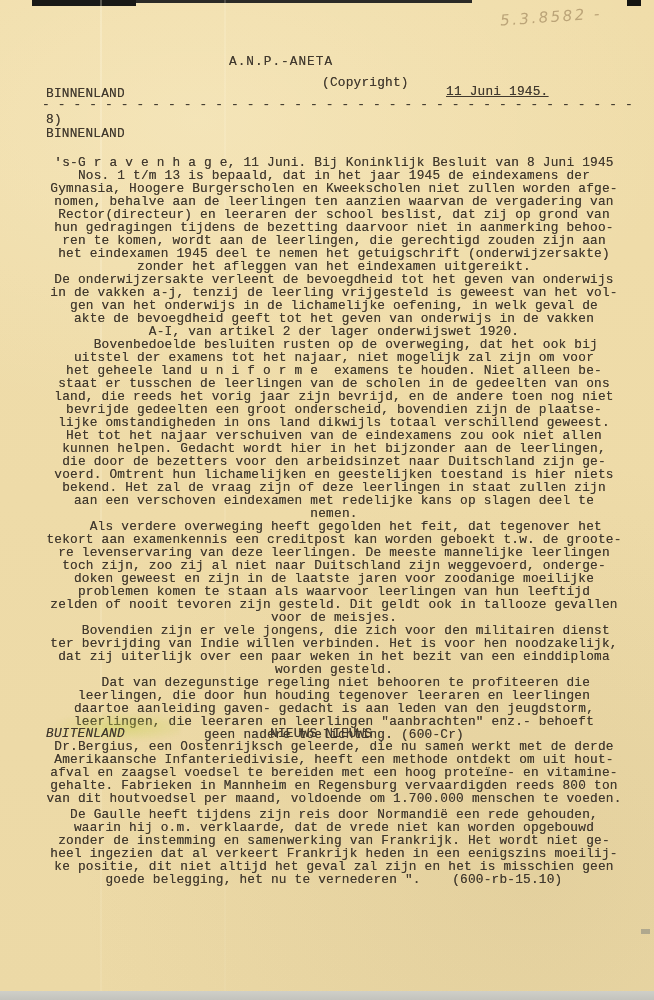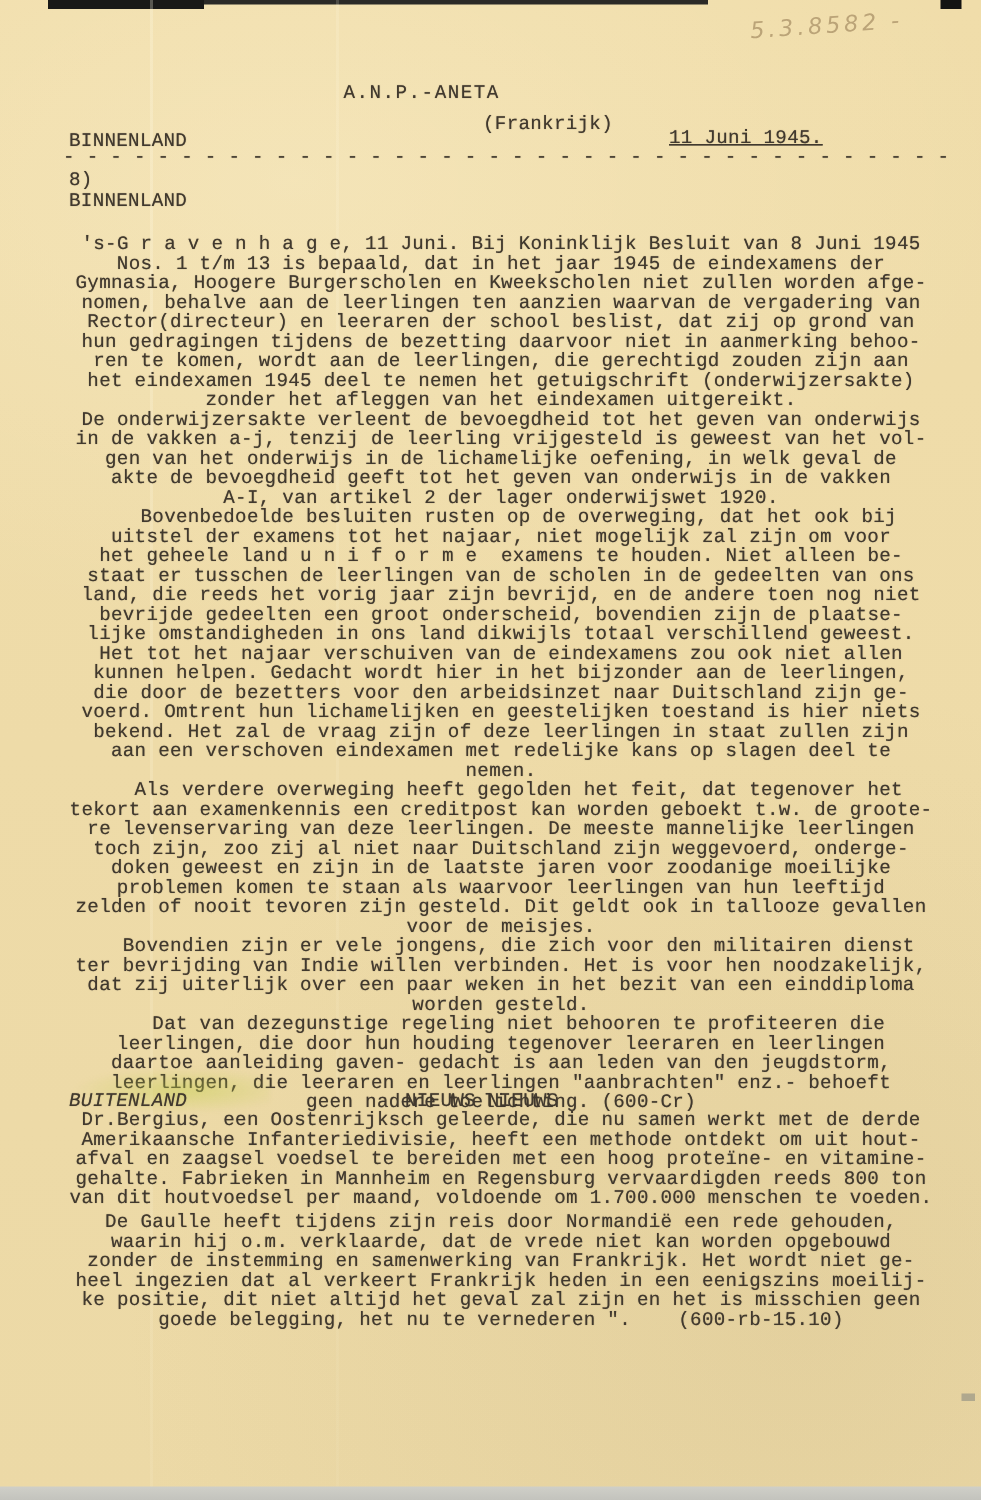--- a/index.html
+++ b/index.html
@@ -63,21 +63,21 @@
   <div class="artifact" style="left:136px; top:0; width:336px; height:3px; background:#2b2a27;"></div>
   <div class="artifact" style="left:627px; top:0; width:14px; height:6px; background:#14141২;background:#141412;"></div>
   <div class="artifact" style="left:641px; top:929px; width:9px; height:5px; background:#8c8c82; opacity:.6;"></div>
 
   <div class="crease-v" style="left:100px;"></div>
   <div class="crease-v" style="left:224px; opacity:.6;"></div>
 
   <div class="pencil" style="left:500px; top:8px;">5.3.8582 -</div>
 
   <div class="type" style="left:229px; top:55px; letter-spacing:1px;">A.N.P.-ANETA</div>
-  <div class="type" style="left:322px; top:76px;">(Frankrijk)</div>
+  <div class="type" style="left:322px; top:76px;">(Copyright)</div>
   <div class="type" style="left:46px; top:87px;">BINNENLAND</div>
   <div class="type" style="left:446px; top:85px;text-decoration:underline;">11 Juni 1945.</div>
   <div class="type" style="left:42px; top:98px; white-space:nowrap;">- - - - - - - - - - - - - - - - - - - - - - - - - - - - - - - - - - - - - -</div>
 
   <div class="type" style="left:46px; top:113px;">8)</div>
 
   <div class="type" style="left:46px; top:127px;">BINNENLAND</div>
   <div class="type" style="left:45px; top:156px; width:578px;">'s-G r a v e n h a g e, 11 Juni. Bij Koninklijk Besluit van 8 Juni 1945
 Nos. 1 t/m 13 is bepaald, dat in het jaar 1945 de eindexamens der
 Gymnasia, Hoogere Burgerscholen en Kweekscholen niet zullen worden afge-

